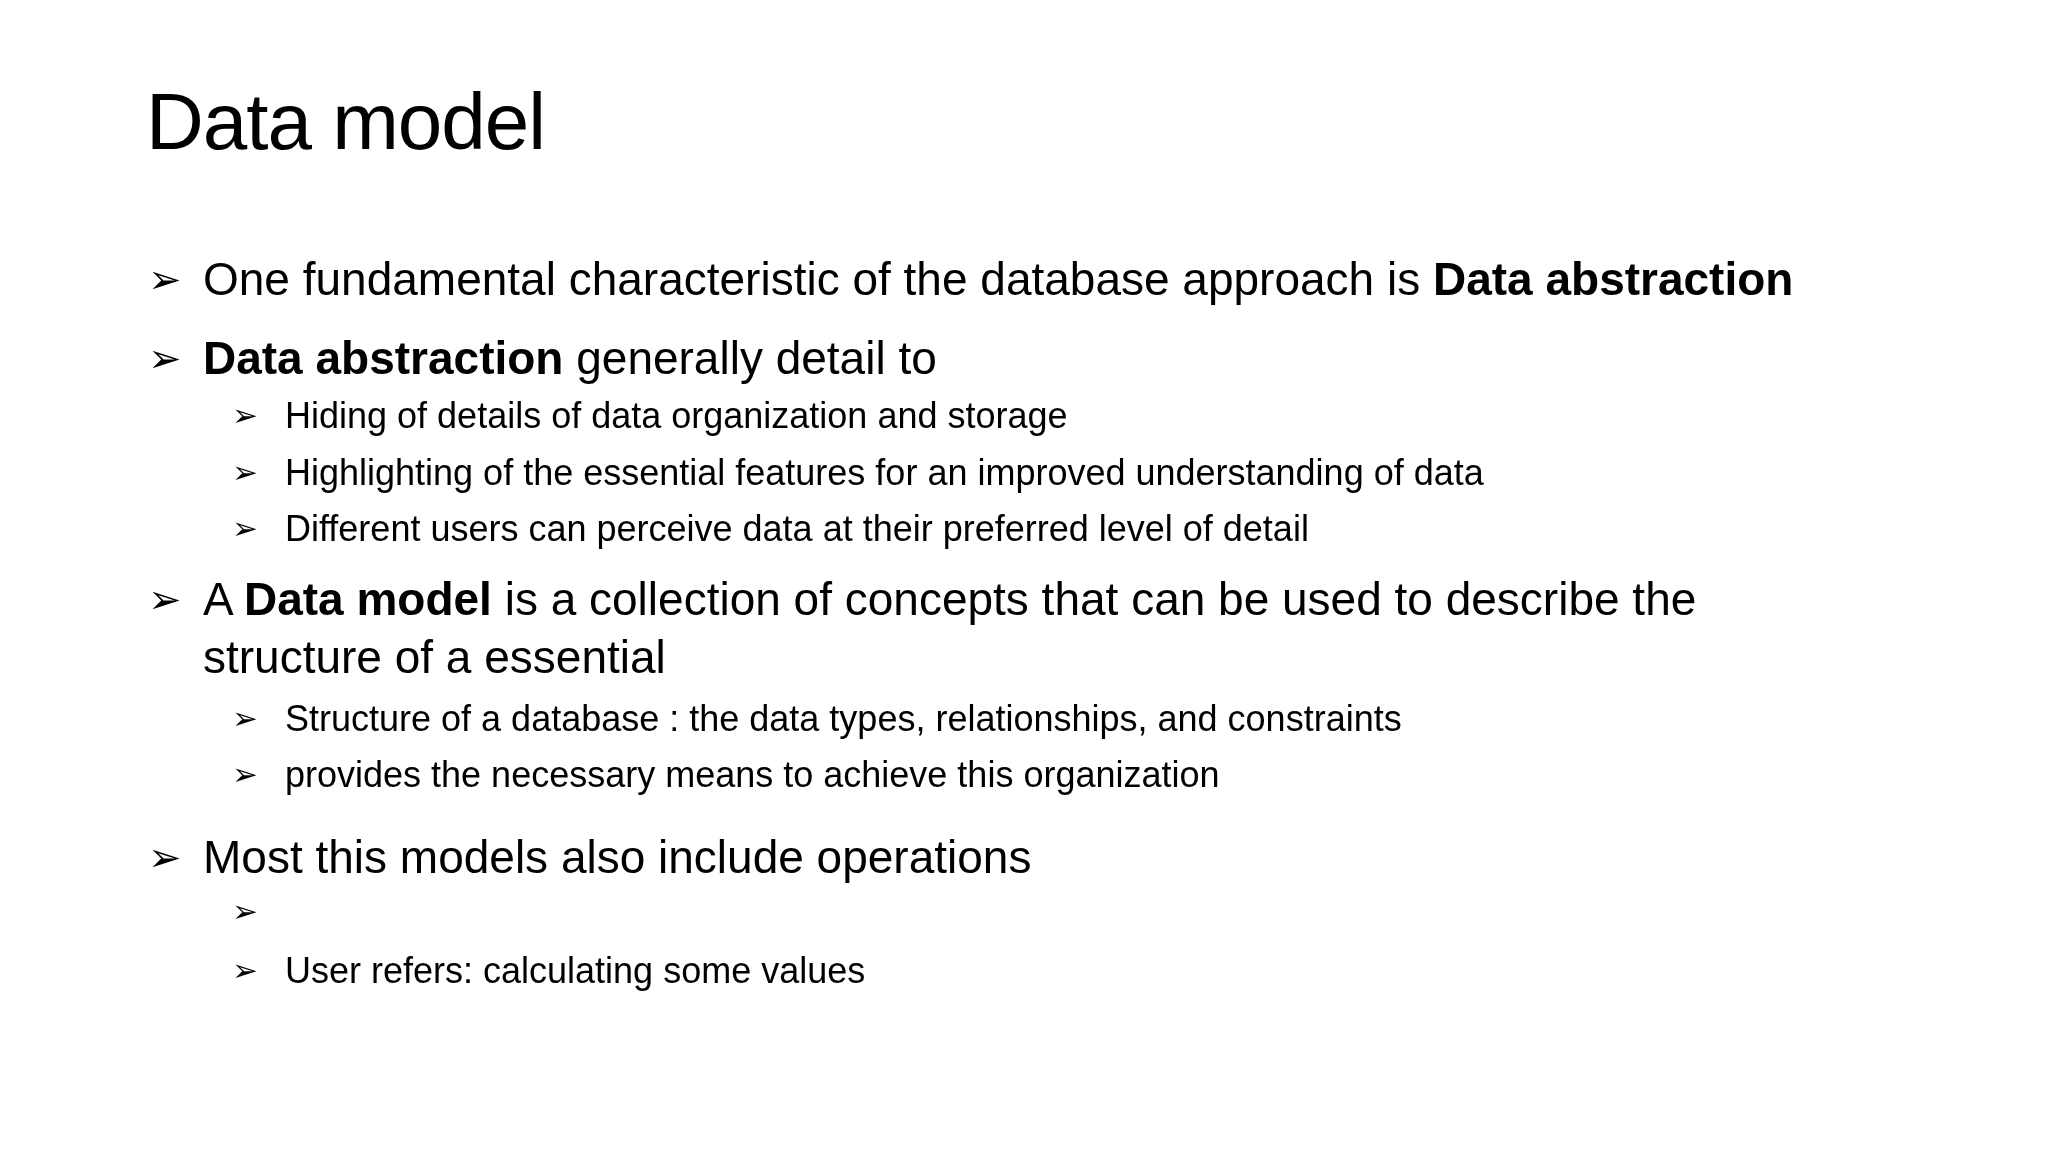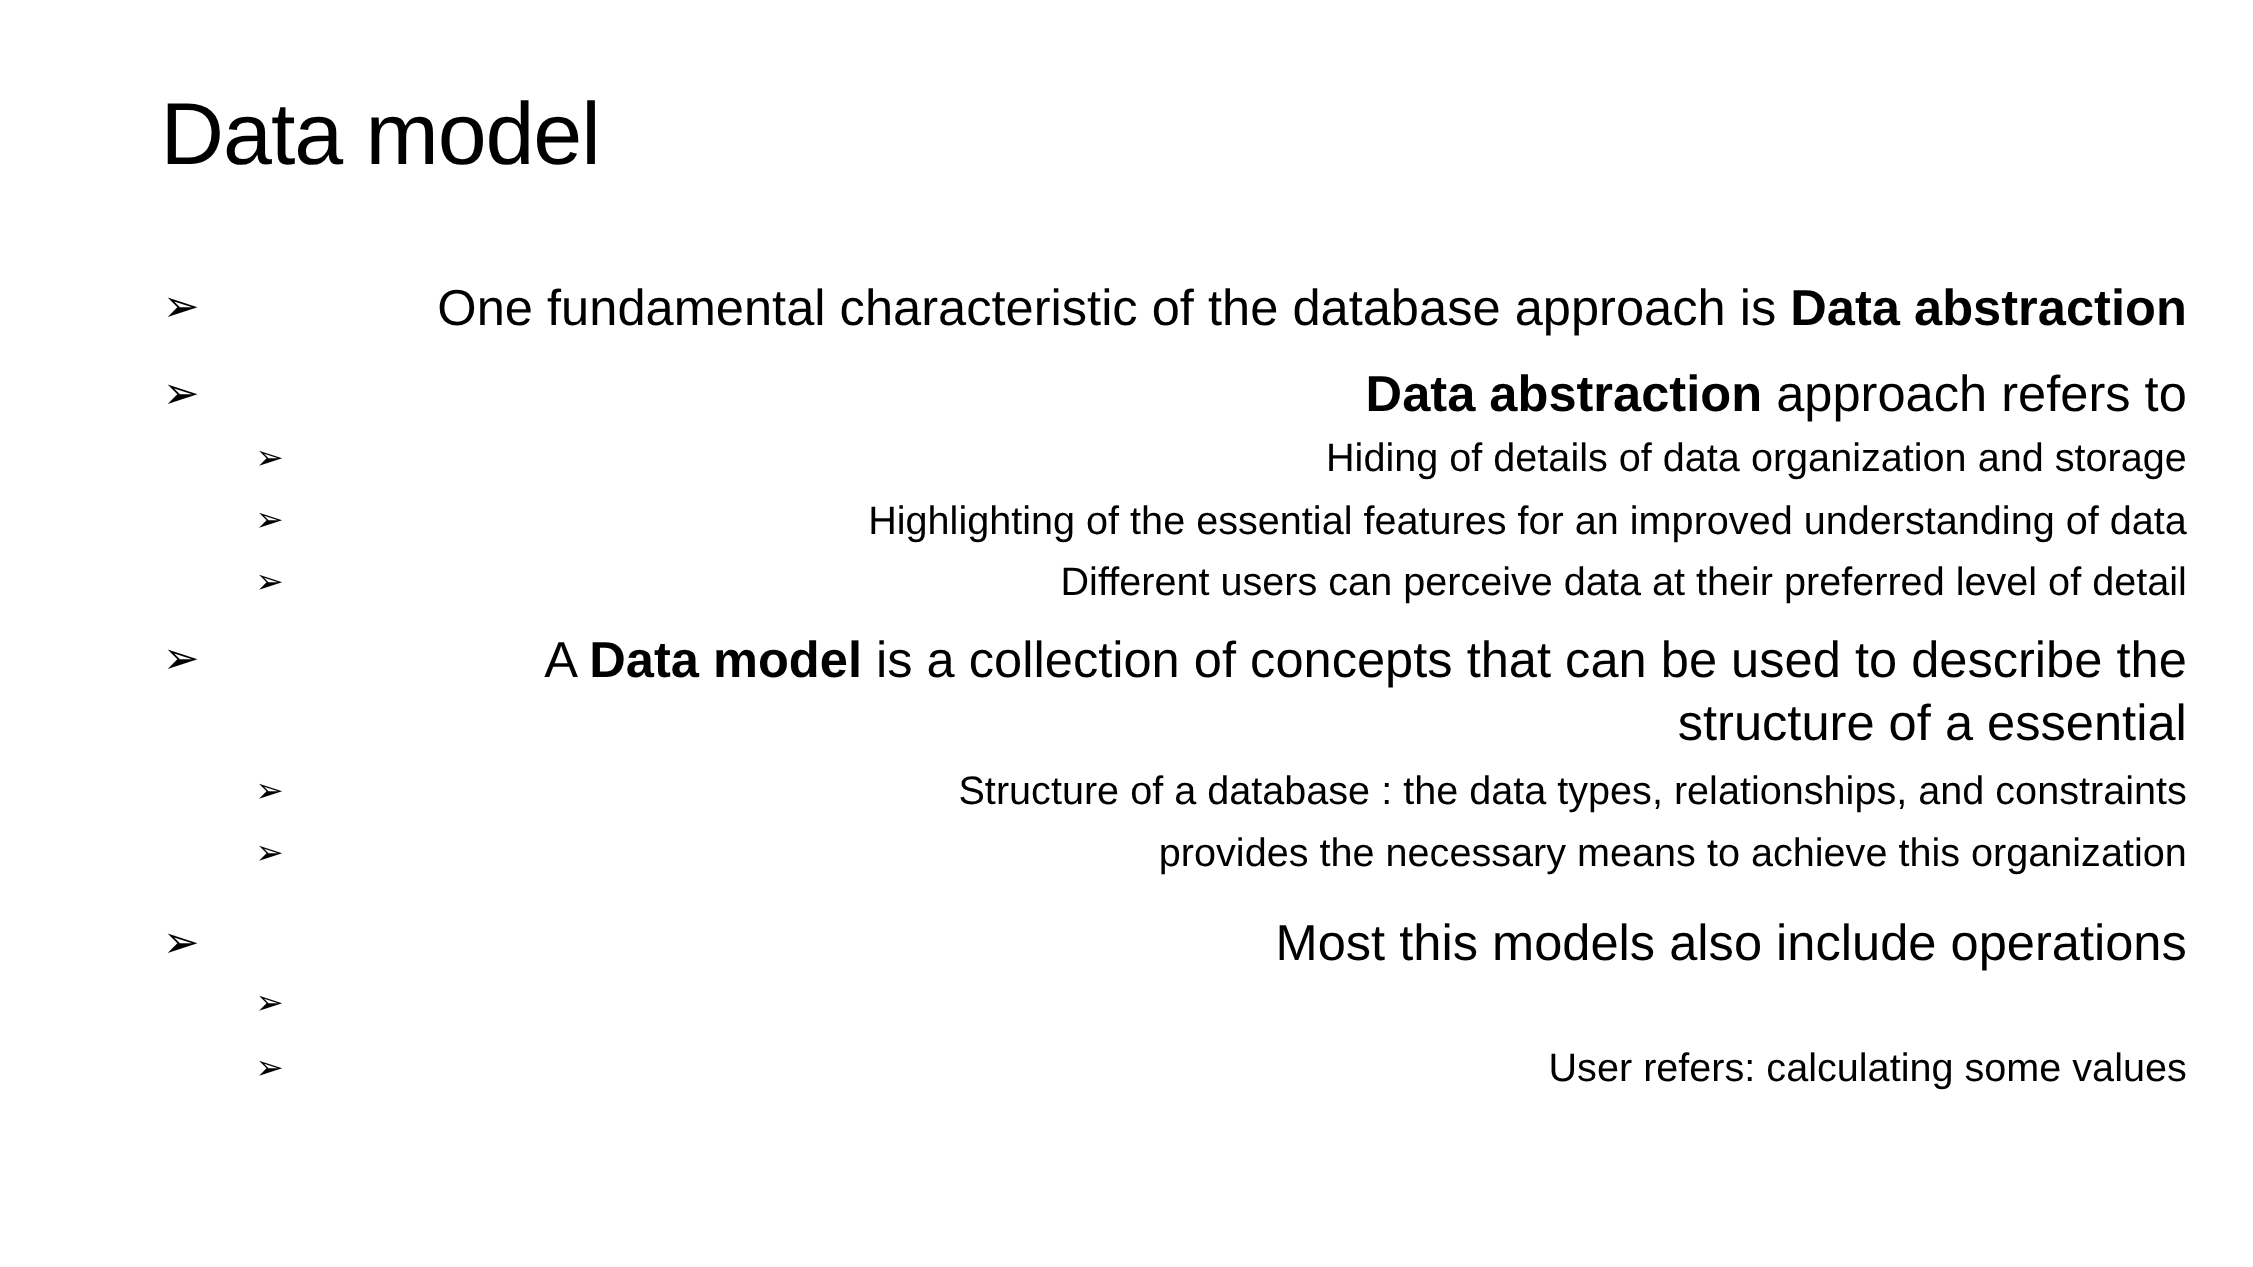--- a/index.html
+++ b/index.html
@@ -62,21 +62,20 @@
     font-size: 40px;
   }
   li.l2 .marker {
     width: 53px;
     font-size: 31px;
   }
   .text {
     flex: 1 1 auto;
     min-width: 0;
     padding-right: 60px;
-    text-align: right;
   }
   .bold { font-weight: 700; }
 
   
   li:nth-child(2)  { margin-top: 21px; }
   li:nth-child(3)  { margin-top: 5px;  }
   li:nth-child(4)  { margin-top: 10px; }
   li:nth-child(5)  { margin-top: 9px;  }
   li:nth-child(6)  { margin-top: 18px; }
   li:nth-child(7)  { margin-top: 9px;  }
@@ -104,21 +103,21 @@
   <div class="content">
     <ul class="bullets">
 
       <li class="bullet l1">
         <span class="marker">➢</span>
         <span class="text"><span>One fundamental characteristic of the database approach is </span><span class="bold">Data abstraction</span></span>
       </li>
 
       <li class="bullet l1">
         <span class="marker">➢</span>
-        <span class="text"><span class="bold">Data abstraction</span><span> approach refers to</span></span>
+        <span class="text"><span class="bold">Data abstraction</span><span> generally detail to</span></span>
       </li>
 
       <li class="bullet l2">
         <span class="marker">➢</span>
         <span class="text"><span>Hiding of details of data organization and storage</span></span>
       </li>
 
       <li class="bullet l2">
         <span class="marker">➢</span>
         <span class="text"><span>Highlighting of the essential features for an improved understanding of data</span></span>

